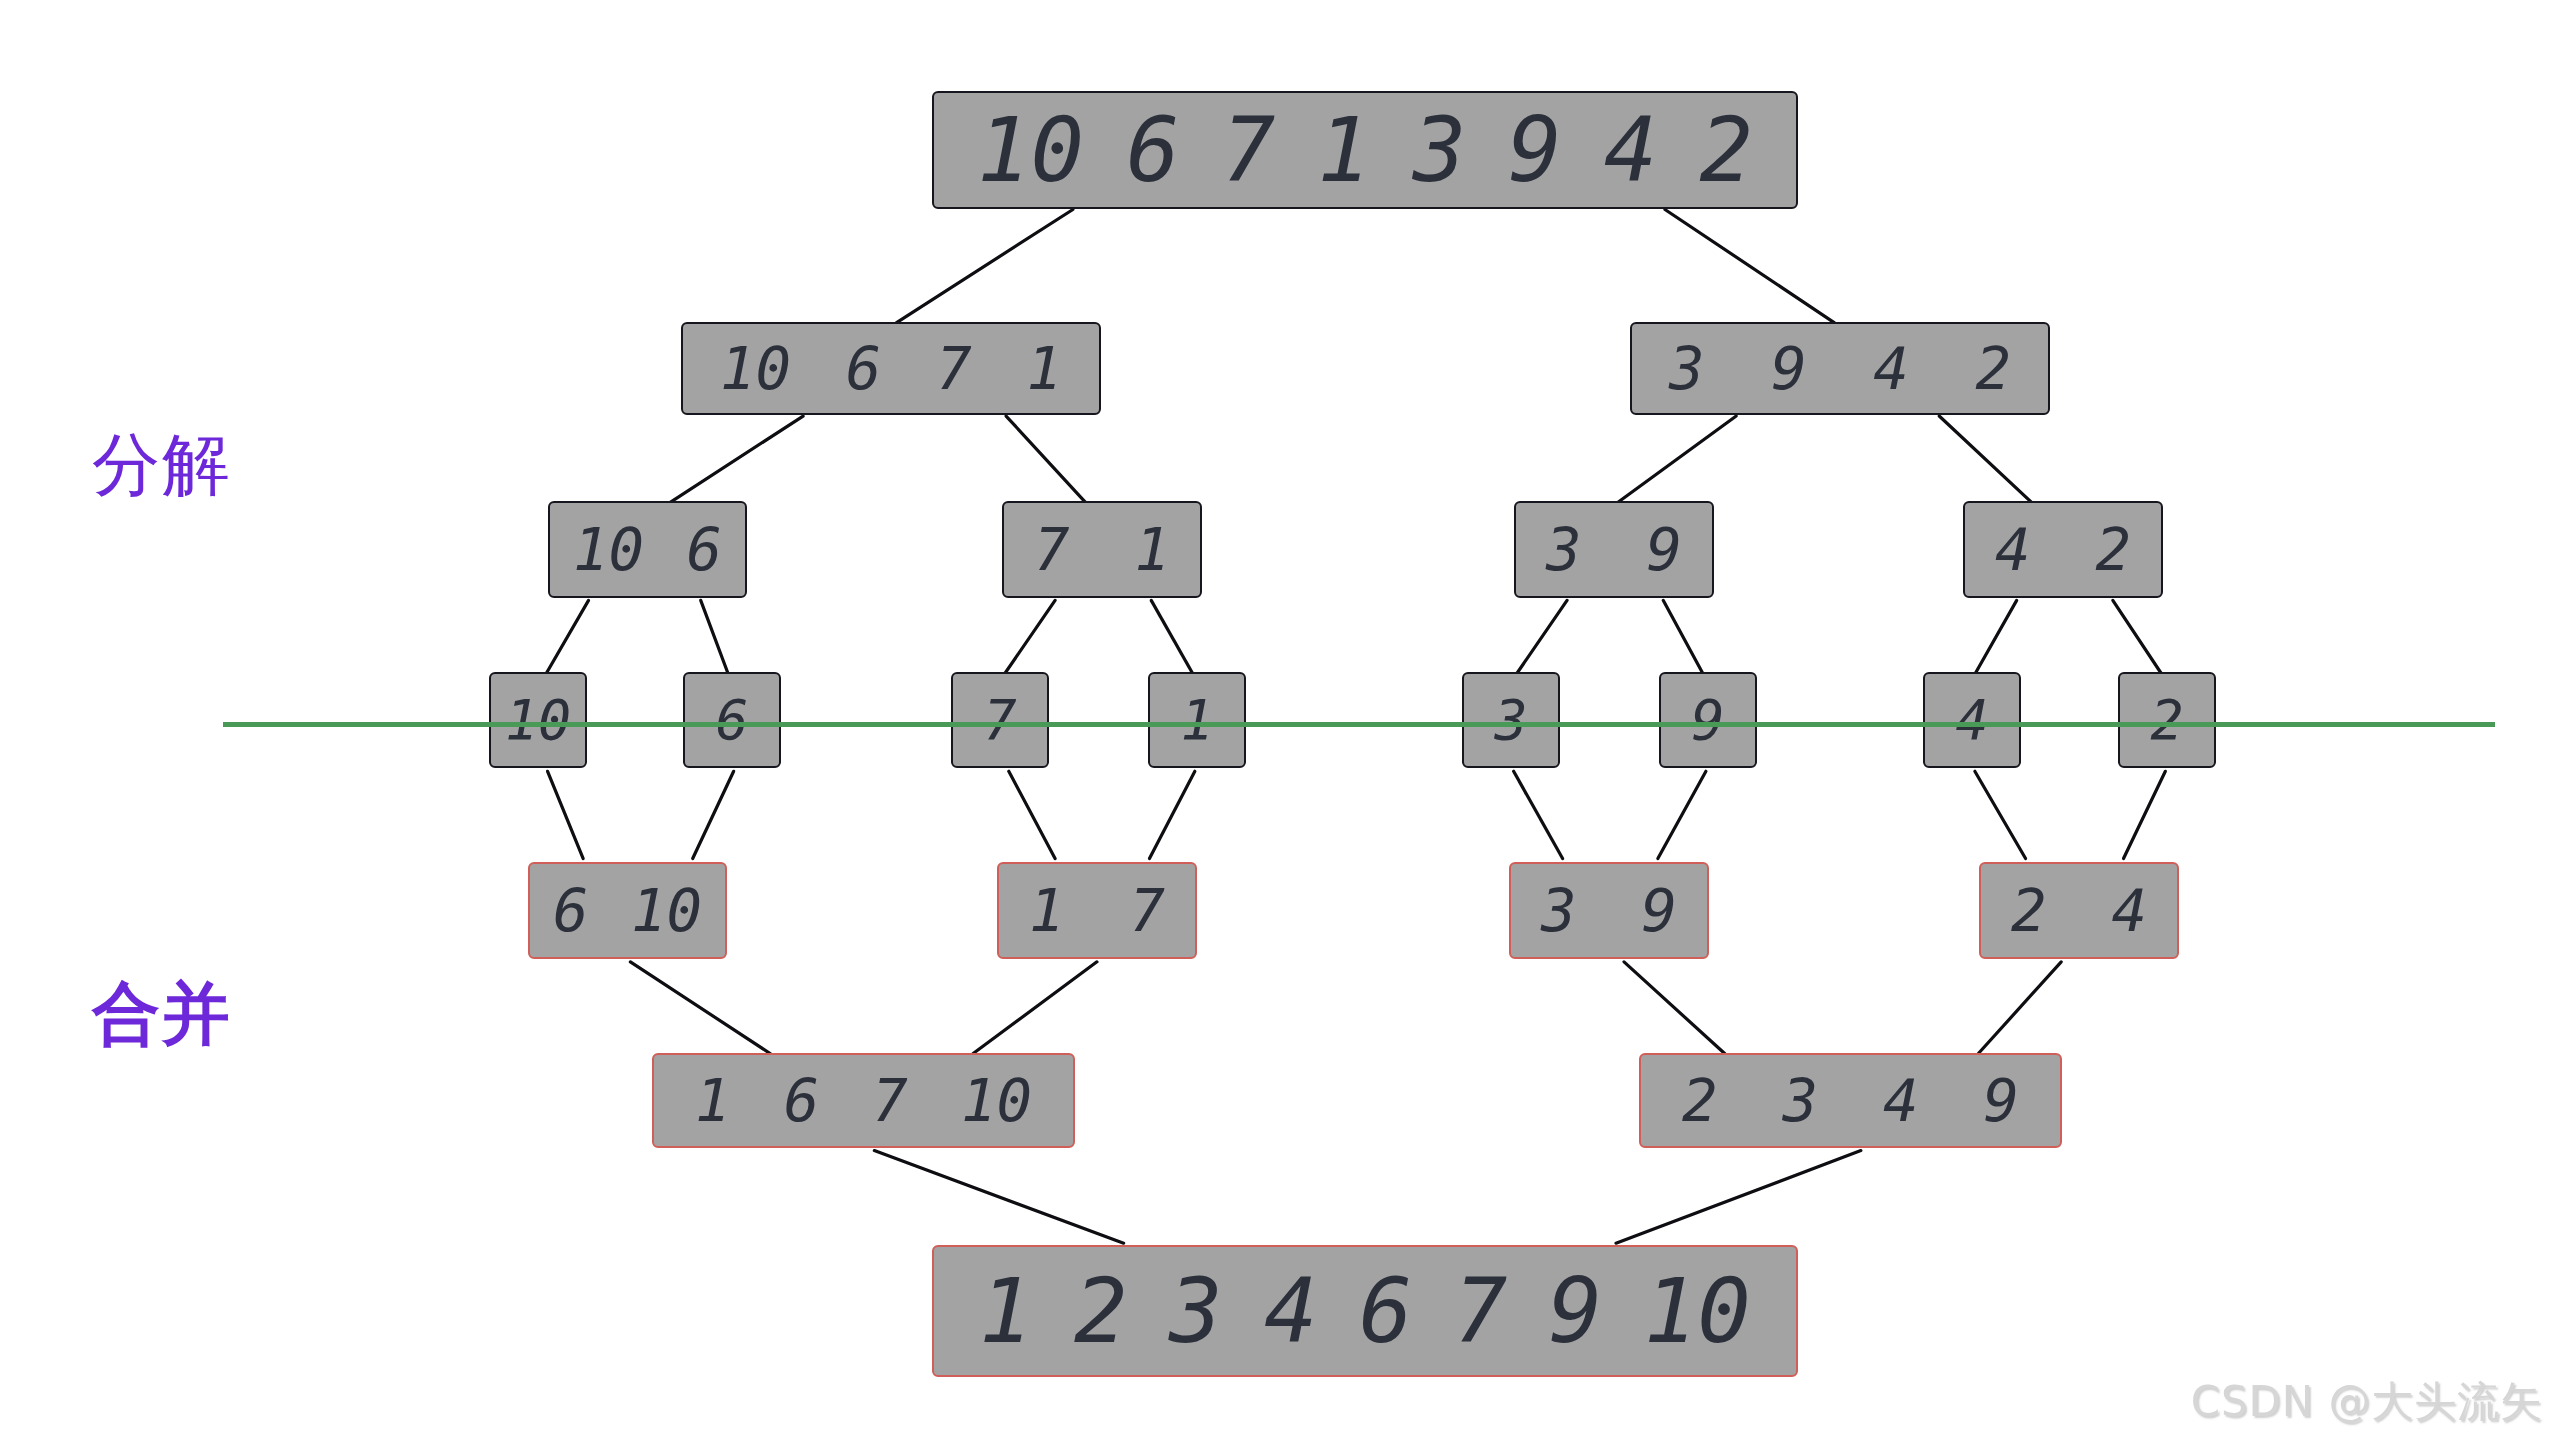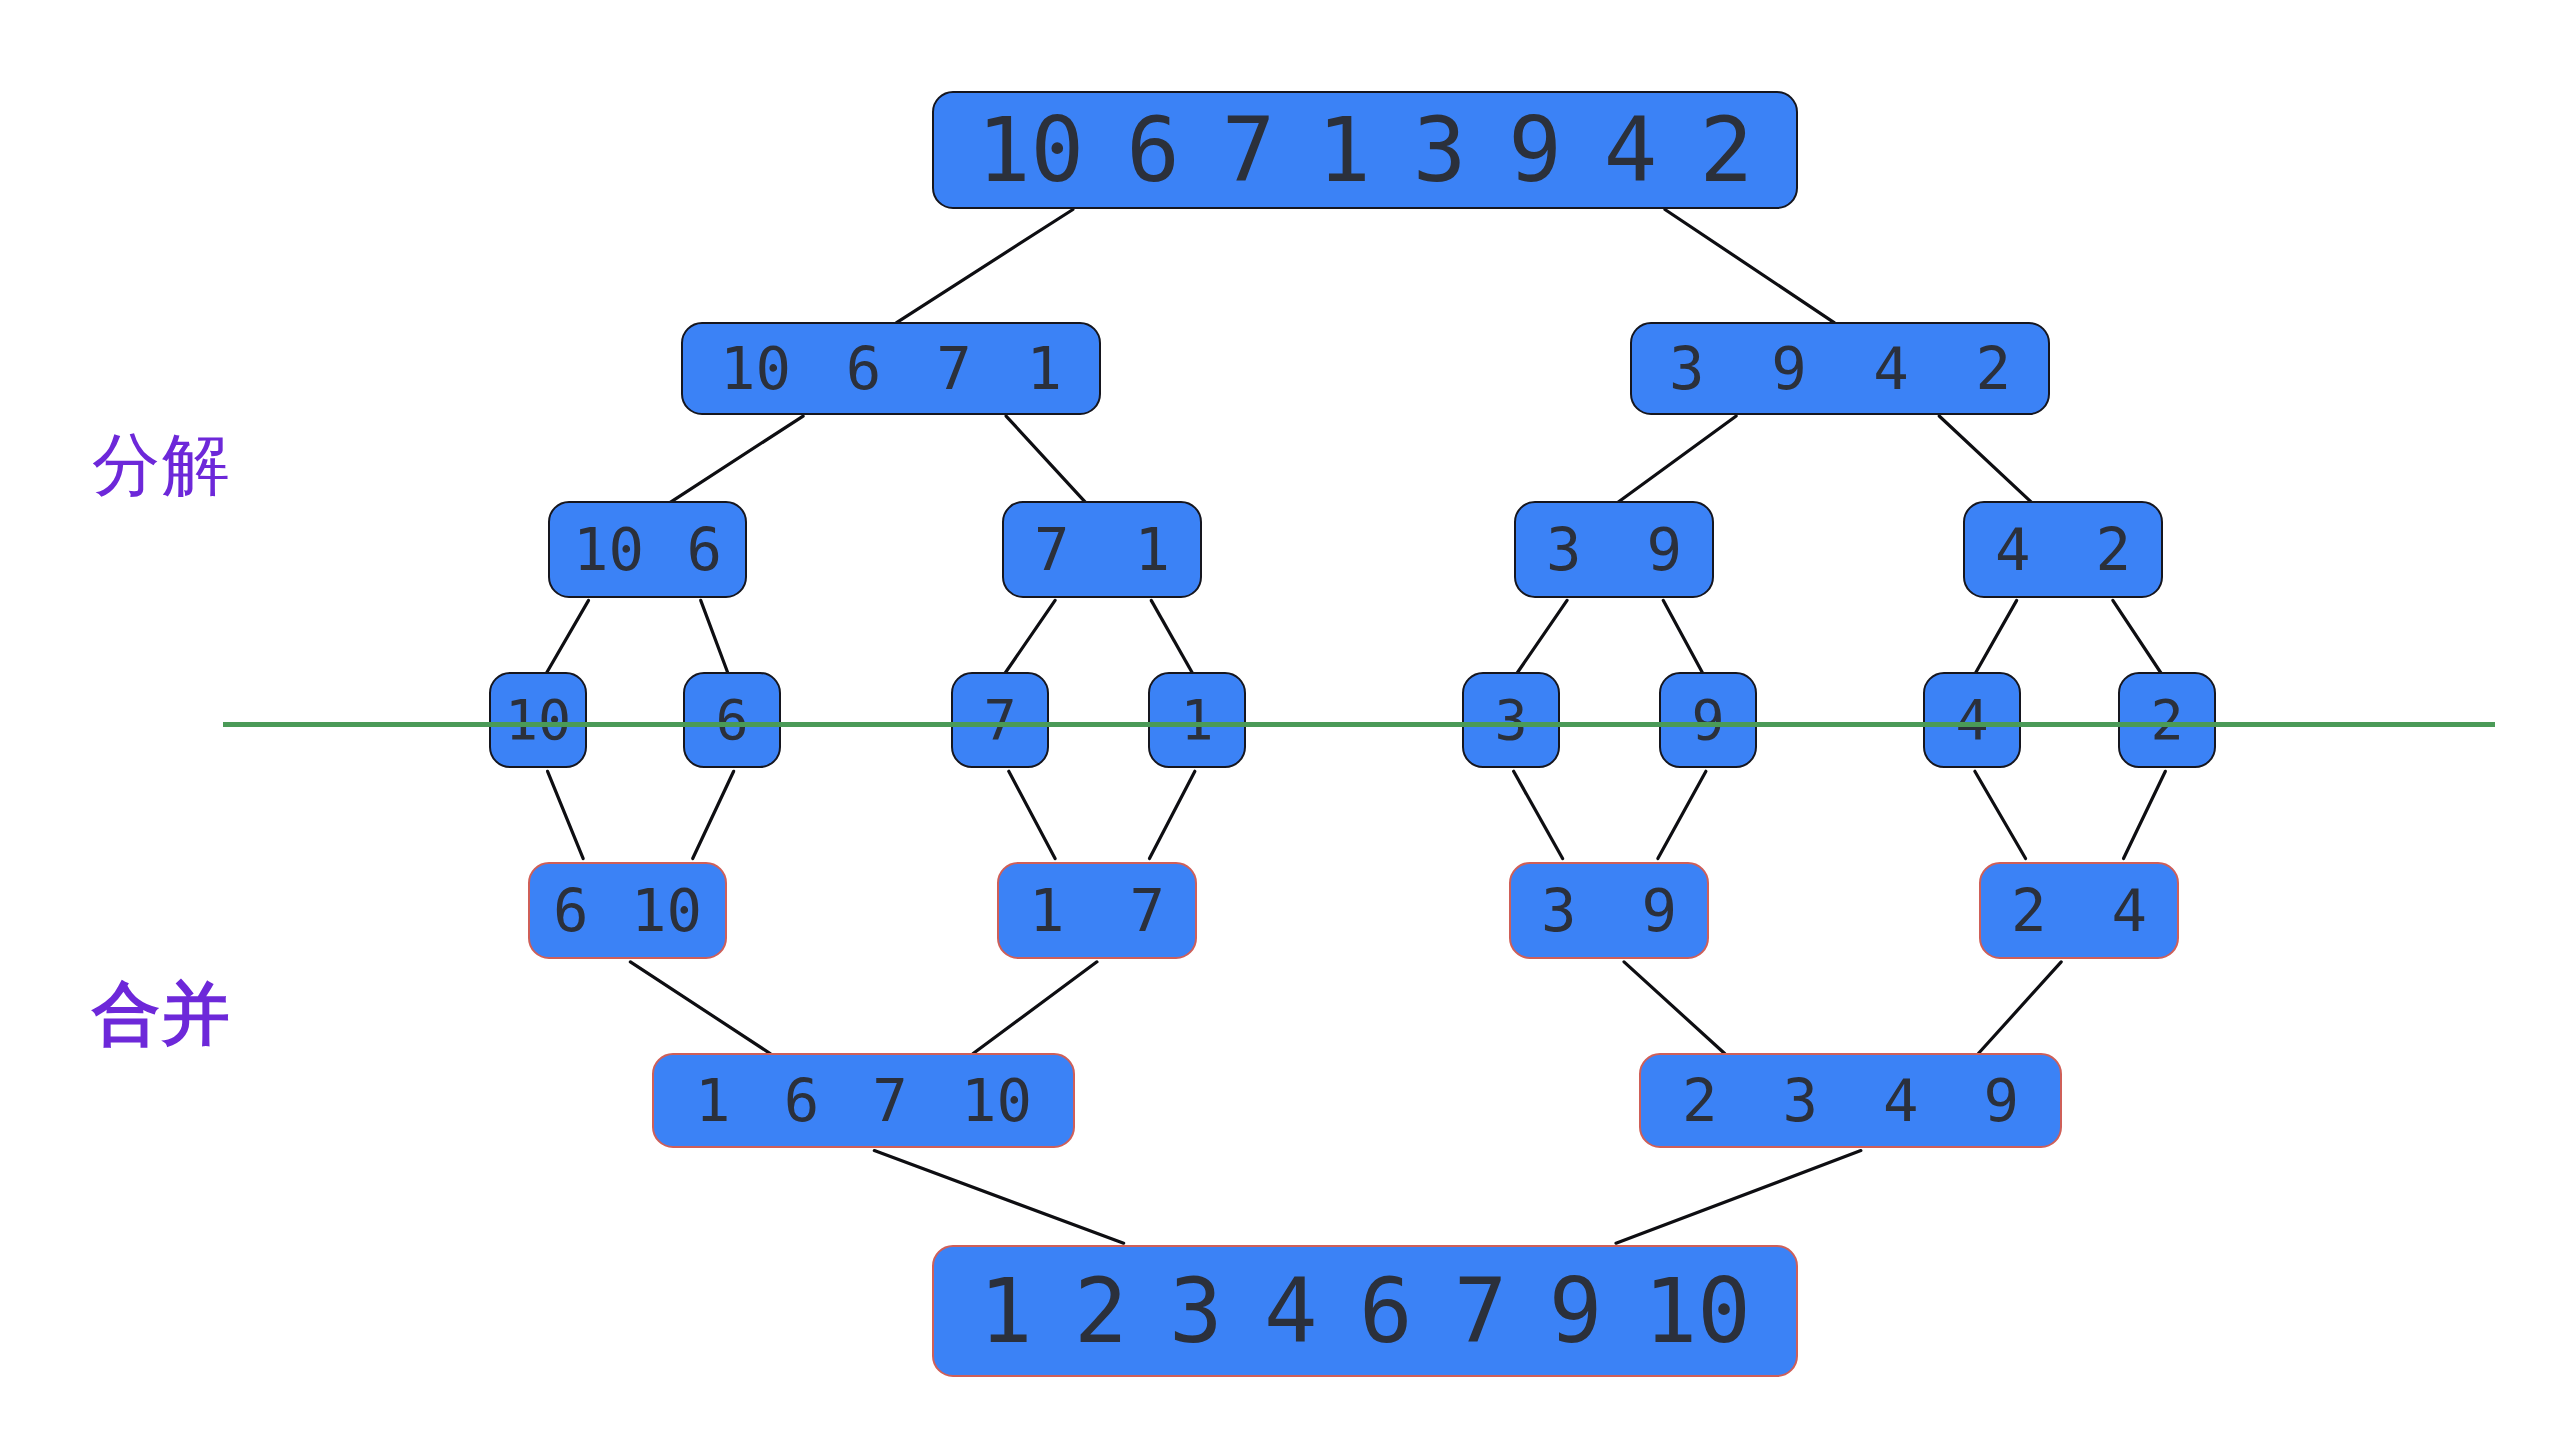--- a/index.html
+++ b/index.html
@@ -7,29 +7,30 @@
     position:relative;
     width:2550px;height:1450px;
     background:#ffffff;
     overflow:hidden;
     font-family:"DejaVu Sans", sans-serif;
   }
   #wires{position:absolute;left:0;top:0;z-index:0;}
   .box{
     position:absolute;
     box-sizing:border-box;
-    background:#3b82f6;
+    background:#a3a3a3;
     border:2.7px solid #16161e;
-    border-radius:21px;
+    border-radius:6px;
     display:flex;
     align-items:center;
     justify-content:space-between;
     z-index:1;
     color:#2b303b;
     font-family:"DejaVu Sans Mono","DejaVu Sans",monospace;
+    font-style:italic;
   }
   .box span{position:relative;z-index:3;line-height:1;}
   .box.red{border-color:#cf5f58;}
   .box.single{justify-content:center;}
   .divider{
     position:absolute;
     left:223px;top:722px;
     width:2272px;height:4.5px;
     background:#4a9a57;
     z-index:2;
@@ -194,15 +195,16 @@
     <span>1</span>
     <span>2</span>
     <span>3</span>
     <span>4</span>
     <span>6</span>
     <span>7</span>
     <span>9</span>
     <span>10</span>
   </div>
 
+  <div class="watermark">CSDN @大头流矢</div>
 
 </div>
 
 
 </body></html>

